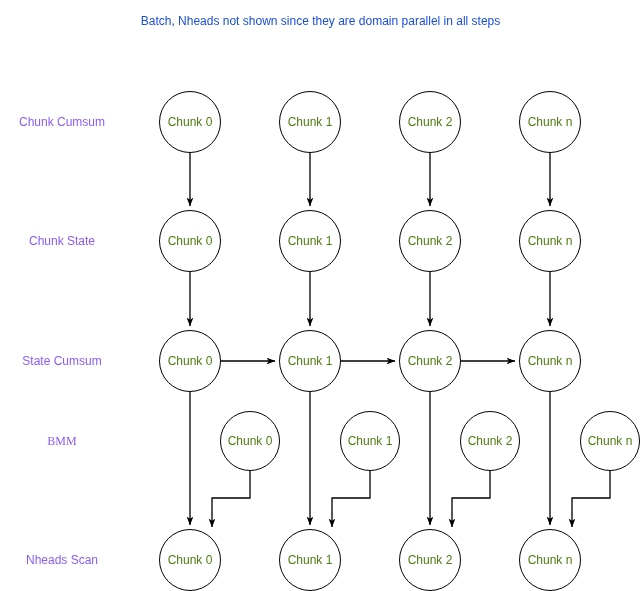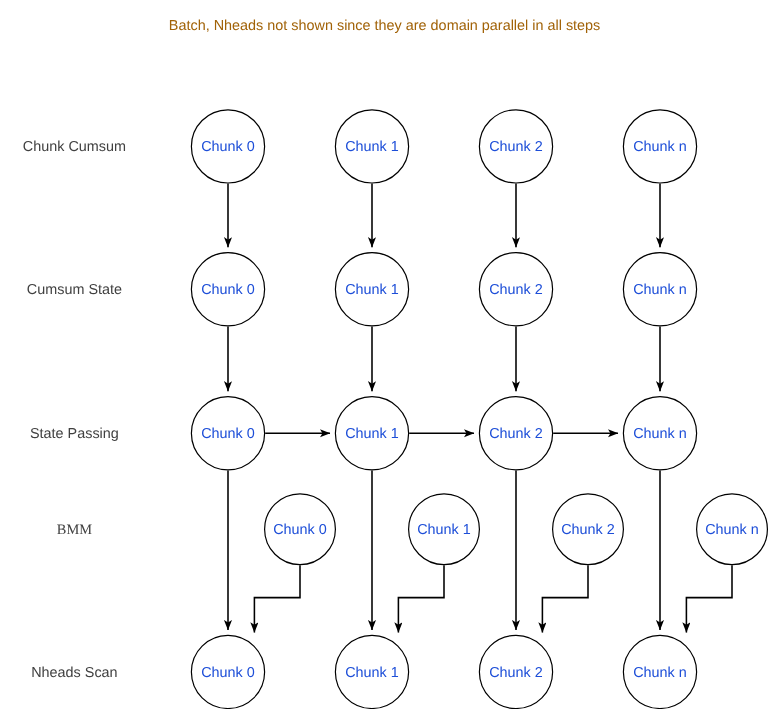--- a/index.html
+++ b/index.html
@@ -20,54 +20,54 @@
     background: #ffffff;
   }
   #diagram-title {
     position: absolute;
     left: 0;
     top: 14px;
     width: 641px;
     text-align: center;
     font-size: 12px;
     line-height: 14px;
-    color: #a16207;
+    color: #1d4ed8;
     white-space: nowrap;
   }
   #edge-layer {
     position: absolute;
     left: 0;
     top: 0;
     width: 641px;
     height: 591px;
   }
   .row-label {
     position: absolute;
     font-size: 12px;
     line-height: 14px;
-    color: #404040;
+    color: #8b5cf6;
     text-align: center;
     white-space: nowrap;
     transform: translate(-50%, -50%);
   }
   .node {
     position: absolute;
     box-sizing: border-box;
     border: 1.3px solid #000000;
     background: #ffffff;
     border-radius: 50%;
     display: flex;
     align-items: center;
     justify-content: center;
     transform: translate(-50%, -50%);
   }
   .node-label {
     font-size: 12px;
     line-height: 13px;
-    color: #1d4ed8;
+    color: #4d7c0f;
     white-space: nowrap;
     text-align: center;
     pointer-events: none;
   }
 </style>
 </head>
 <body>
 
 <div id="diagram-root">
 
@@ -97,22 +97,22 @@
         <polyline points="461,361 515,361" marker-end="url(#arrowhead)" stroke-linejoin="miter"></polyline>
         <polyline points="250,471 250,498 212,498 212,527" marker-end="url(#arrowhead)" stroke-linejoin="miter"></polyline>
         <polyline points="370,471 370,498 332,498 332,527" marker-end="url(#arrowhead)" stroke-linejoin="miter"></polyline>
         <polyline points="490,471 490,498 452,498 452,527" marker-end="url(#arrowhead)" stroke-linejoin="miter"></polyline>
         <polyline points="610,471 610,498 572,498 572,527" marker-end="url(#arrowhead)" stroke-linejoin="miter"></polyline>
       </g>
   </svg>
 
   <div id="row-labels">
       <div class="row-label" style="left: 62px; top: 122px;">Chunk Cumsum</div>
-      <div class="row-label" style="left: 62px; top: 241px;">Cumsum State</div>
-      <div class="row-label" style="left: 62px; top: 361px;">State Passing</div>
+      <div class="row-label" style="left: 62px; top: 241px;">Chunk State</div>
+      <div class="row-label" style="left: 62px; top: 361px;">State Cumsum</div>
       <div class="row-label" style="left: 62px; top: 441px; font-family: Liberation Serif, serif;">BMM</div>
       <div class="row-label" style="left: 62px; top: 560px;">Nheads Scan</div>
     </div>
   <div id="nodes">
       <div class="node" style="left: 190px; top: 122px; width: 62px; height: 62px;">
         <span class="node-label">Chunk 0</span>
       </div>
       <div class="node" style="left: 310px; top: 122px; width: 62px; height: 62px;">
         <span class="node-label">Chunk 1</span>
       </div>

